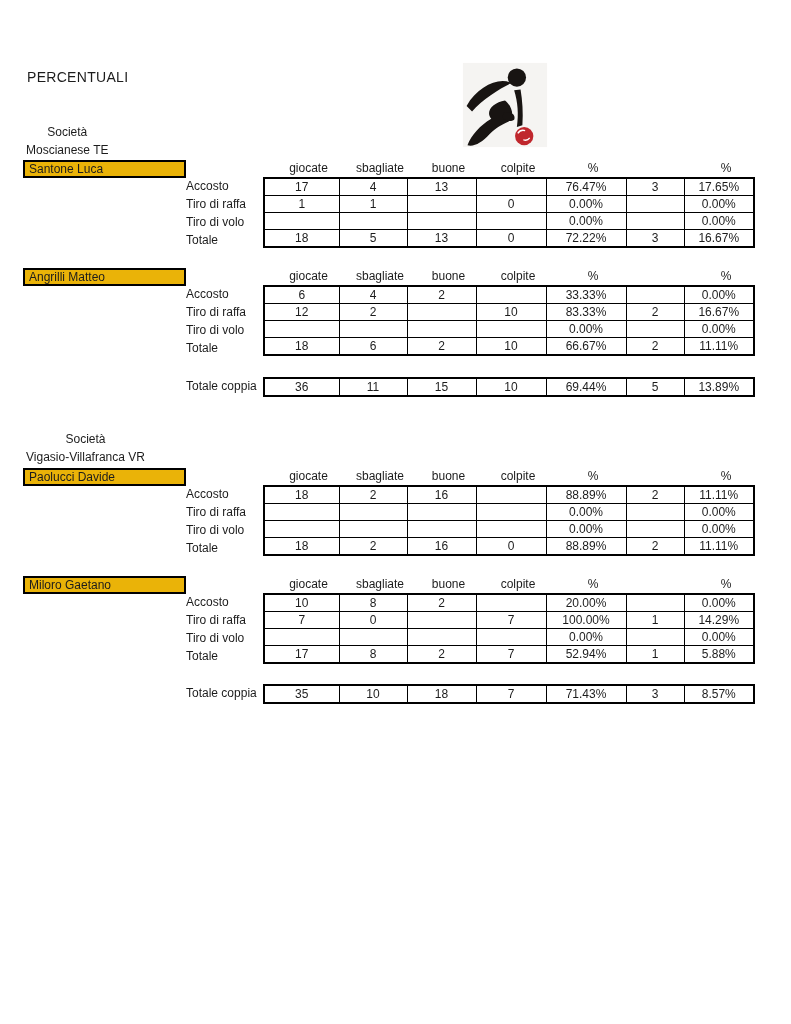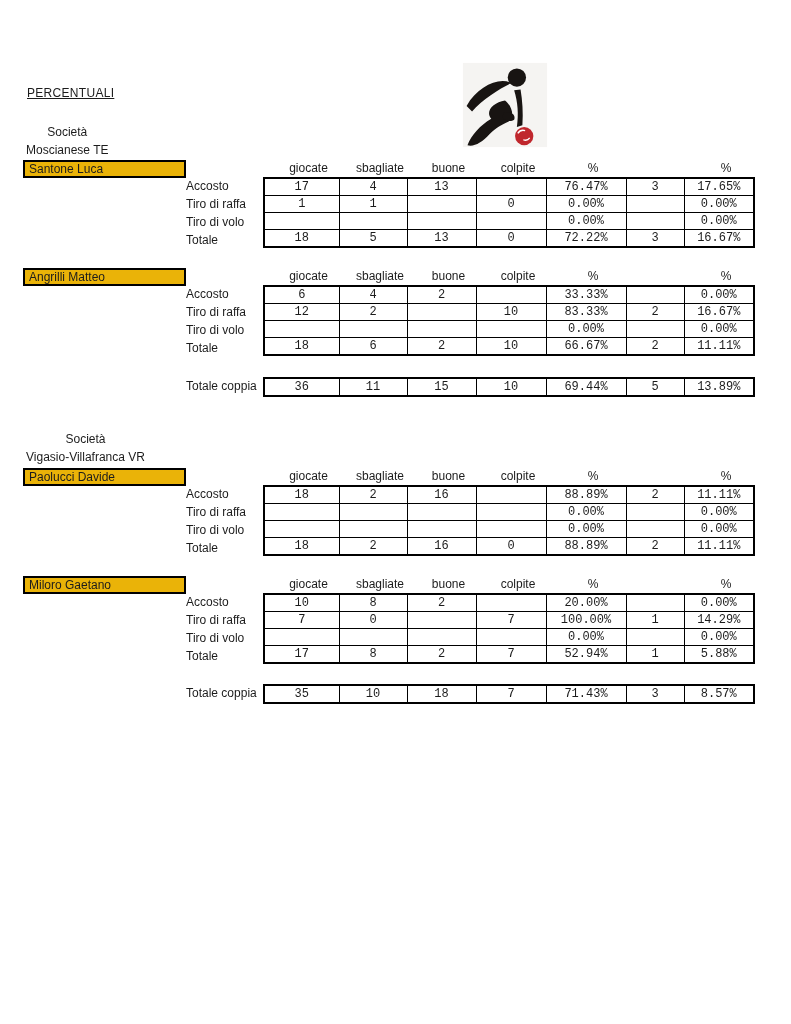--- a/index.html
+++ b/index.html
@@ -2,39 +2,39 @@
 <html><head>
 <meta charset="utf-8">
 <style>
   html,body{margin:0;padding:0;background:#ffffff;}
   .sheet{
     position:relative;width:791px;height:1024px;background:#ffffff;
     font-family:"Liberation Sans",sans-serif;color:#1c1c1c;font-size:12px;
     overflow:hidden;
   }
   .abs{position:absolute;}
-  .title{left:27px;top:86px;font-size:12px;letter-spacing:.3px;text-decoration:underline;}
+  .title{left:27px;top:69px;font-size:14px;letter-spacing:.3px;}
   .logo{left:459px;top:62px;width:92px;height:86px;}
   .soc-line{line-height:18px;white-space:nowrap;text-align:center;}
   
   .pblock{left:23px;width:732px;height:93px;}
   .namebox{
     position:absolute;left:0;top:0;box-sizing:border-box;
     width:163px;height:18px;border:2px solid #000;
     padding-left:4px;line-height:14px;white-space:nowrap;background:#eab308;
   }
   .hdr-row{position:absolute;left:248px;top:0;width:490px;height:17px;display:flex;}
   .hdr-row span{display:inline-block;text-align:center;line-height:17px;white-space:nowrap;}
   .row-labels{position:absolute;left:163px;top:17px;width:76px;}
   .row-labels div{height:18px;line-height:18px;white-space:nowrap;}
   .coppia-label{position:absolute;left:163px;top:0;height:18px;line-height:18px;white-space:nowrap;}
   
   table.grid{
     position:absolute;left:240px;border-collapse:collapse;table-layout:fixed;
-    border:2px solid #000;background:#fff;font-family:Liberation Mono, monospace;
+    border:2px solid #000;background:#fff;
   }
   table.grid td{
     border:1px solid #000;height:16px;padding:0;text-align:center;
     font-size:12px;line-height:16px;overflow:hidden;white-space:nowrap;
   }
   .w0{width:75px;} .w1{width:68px;} .w2{width:69px;} .w3{width:70px;}
   .w4{width:80px;} .w5{width:58px;margin-top:26px;} .w6{width:70px;}
 </style>
 </head>
 <body>

